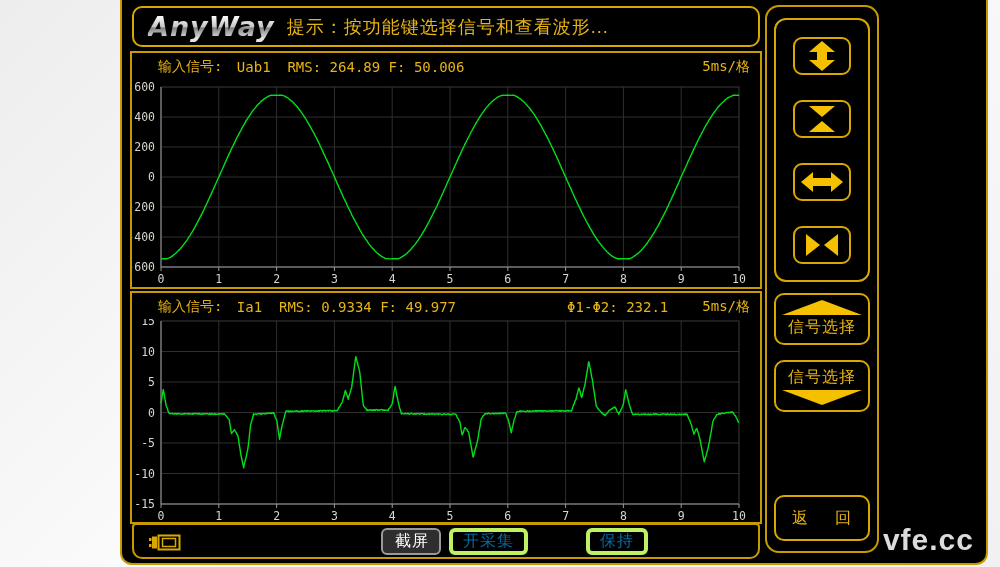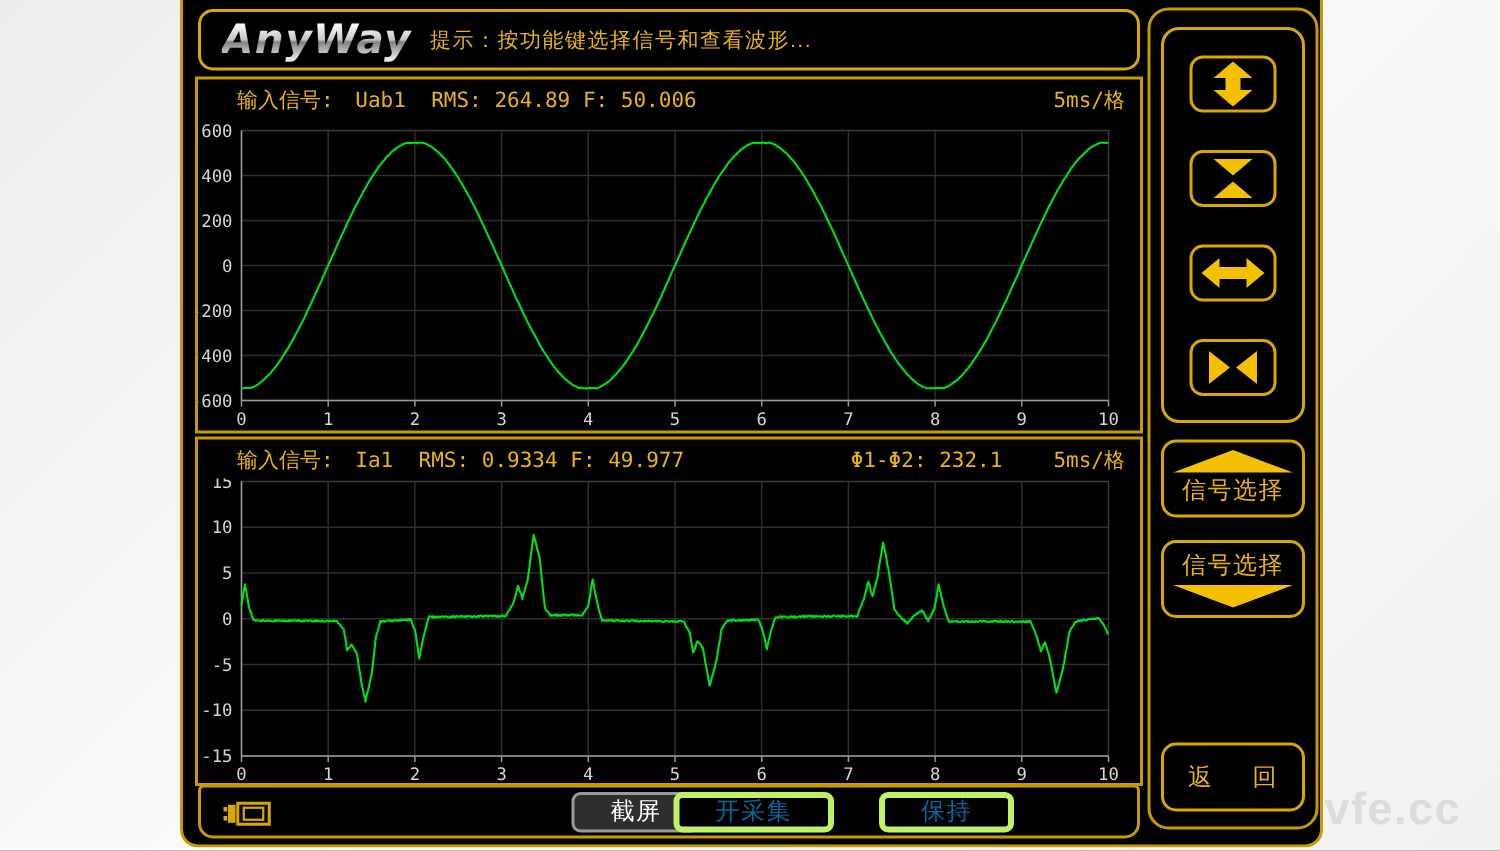--- a/index.html
+++ b/index.html
@@ -2,38 +2,38 @@
 <html><head>
 <meta charset="utf-8">
 <style>
   html,body{margin:0;padding:0;}
   body{
     width:1000px;height:567px;position:relative;overflow:hidden;
     background:linear-gradient(135deg,#ededed 0%,#fbfbfb 45%,#f1f1f1 100%);
     font-family:"Liberation Sans",sans-serif;
   }
   .device{
-    position:absolute;left:120px;top:0;width:762px;height:565px;
+    position:absolute;left:120px;top:0;width:868px;height:565px;
     background:#000;border:2px solid #c79b00;border-top:none;
     border-radius:0 0 12px 12px;box-sizing:border-box;
   }
   
   .header-box{
     position:absolute;left:10px;top:6px;width:628px;height:41px;
     border:2px solid #d8a800;border-radius:10px;box-sizing:border-box;
     display:flex;align-items:center;padding-left:14px;background:#000;
   }
   .logo{
     font-family:"DejaVu Sans",sans-serif;font-style:italic;font-weight:900;
     font-size:27px;letter-spacing:1px;color:#e8e8e8;
     background:linear-gradient(180deg,#ffffff 15%,#bdbdbd 50%,#6e6e6e 55%,#e0e0e0 90%);
     -webkit-background-clip:text;background-clip:text;-webkit-text-fill-color:transparent;
     text-shadow:0 0 1px rgba(255,255,255,.15);
   }
-  .prompt{color:#e8b414;font-size:14px;margin-left:12px;letter-spacing:1px;}
+  .prompt{color:#e8b414;font-size:18px;margin-left:12px;letter-spacing:1px;}
   
   .panel{
     position:absolute;left:8px;width:632px;background:#000;
     border:2px solid #c79b00;box-sizing:border-box;
   }
   .panel1{top:51px;height:238px;}
   .panel2{top:291px;height:233px;}
   .panel-head{
     height:24px;display:flex;align-items:center;padding:2px 10px 0 10px;
     color:#e8b414;font-size:14px;white-space:pre;
@@ -73,22 +73,22 @@
   .btn-signal-down{top:353px;height:52px;}
   .btn-channel{top:420px;height:50px;}
   .btn-back{top:488px;height:46px;flex-direction:row;justify-content:space-between;padding:0 16px;}
   
   .bottom-bar{
     position:absolute;left:10px;top:523px;width:628px;height:36px;
     border:2px solid #c79b00;border-radius:4px 4px 10px 10px;box-sizing:border-box;background:#000;
   }
   .bb-btn{
     position:absolute;top:3px;height:27px;border-radius:6px;box-sizing:border-box;
-    display:flex;align-items:center;justify-content:flex-start;font-size:16px;cursor:pointer;
-    padding:0 24px;letter-spacing:1px;
+    display:flex;align-items:center;justify-content:flex-end;font-size:16px;cursor:pointer;
+    padding:0 10px;letter-spacing:1px;
   }
   .bb-gold{border:4px solid #bef264;color:#0369a1;background:#000;}
   .bb-active{border:2px solid #9a9a9a;color:#ffffff;background:#2e2e2e;}
   .battery{position:absolute;left:14px;top:8px;}
   .watermark{
     position:absolute;right:26px;bottom:10px;font-size:30px;font-weight:bold;
     color:#dcdcdc;letter-spacing:1px;font-family:"Liberation Sans",sans-serif;
   }
 </style>
 </head>

